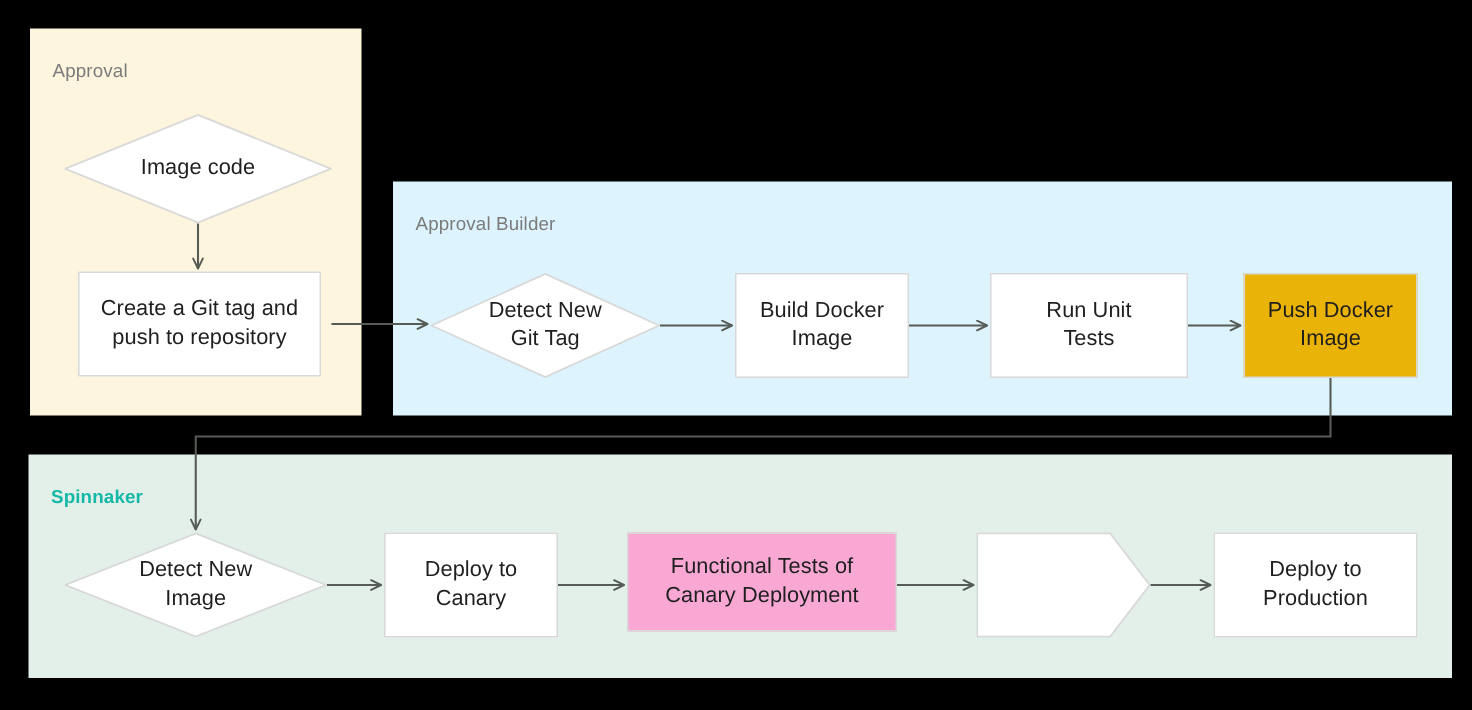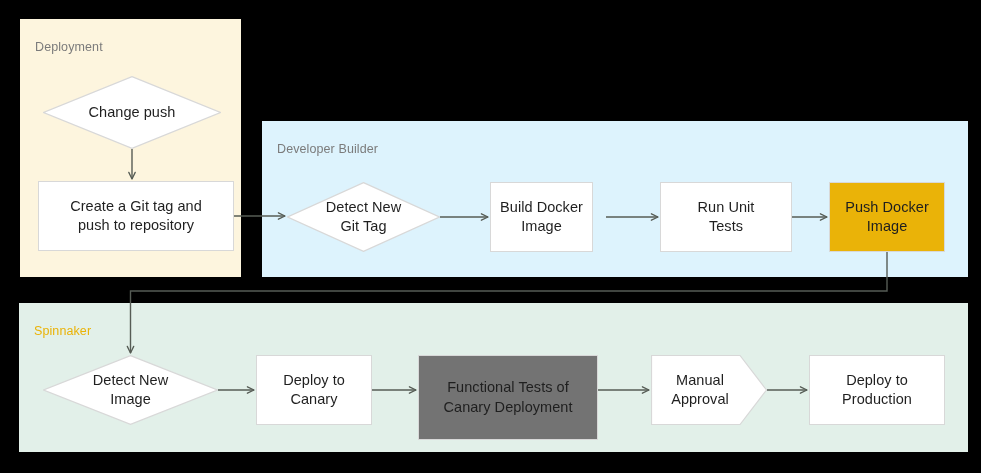--- a/index.html
+++ b/index.html
@@ -78,27 +78,27 @@
     pointer-events: none;
   }
   .node-label { display: block; }
 </style>
 </head>
 <body>
 
 <div id="canvas">
 
   <div class="lane" id="lane-developer" style="left: 20px; top: 19px; width: 221px; height: 258px; background: rgb(253, 245, 222);"></div>
-  <div class="lane-label" id="lane-label-developer" style="left: 35px; top: 40px; color: rgb(123, 123, 123);">Deployment</div>
+  <div class="lane-label" id="lane-label-developer" style="left: 35px; top: 40px; color: rgb(123, 123, 123);">Approval</div>
 
   <div class="lane" id="lane-container-builder" style="left: 262px; top: 121px; width: 706px; height: 156px; background: rgb(221, 243, 253);"></div>
-  <div class="lane-label" id="lane-label-container-builder" style="left: 277px; top: 142px; color: rgb(123, 123, 123);">Developer Builder</div>
+  <div class="lane-label" id="lane-label-container-builder" style="left: 277px; top: 142px; color: rgb(123, 123, 123);">Approval Builder</div>
 
   <div class="lane" id="lane-spinnaker" style="left: 19px; top: 303px; width: 949px; height: 149px; background: rgb(226, 240, 233);"></div>
-  <div class="lane-label" id="lane-label-spinnaker" style="left: 34px; top: 324px; color: #eab308;">Spinnaker</div>
+  <div class="lane-label" id="lane-label-spinnaker" style="left: 34px; top: 324px; color: #14b8a6; font-weight: bold;">Spinnaker</div>
 
   <svg class="conn" id="connector-layer" viewBox="0 0 981 473" xmlns="http://www.w3.org/2000/svg">
       <defs>
         <marker id="arrowhead" markerWidth="9" markerHeight="9" refX="7.6" refY="4" orient="auto" markerUnits="userSpaceOnUse">
           <path d="M1,0.8 L7.6,4 L1,7.2" fill="none" stroke="#565c55" stroke-width="1.3" stroke-linecap="round" stroke-linejoin="round"></path>
         </marker>
       </defs>
       <path d="M132,149 L132,179" fill="none" stroke="#565c55" stroke-width="1.4" marker-end="url(#arrowhead)"></path>
       <path d="M221,216 L285,216" fill="none" stroke="#565c55" stroke-width="1.4" marker-end="url(#arrowhead)"></path>
       <path d="M440,217 L488,217" fill="none" stroke="#565c55" stroke-width="1.4" marker-end="url(#arrowhead)"></path>
@@ -109,56 +109,55 @@
       <path d="M372,390 L416,390" fill="none" stroke="#565c55" stroke-width="1.4" marker-end="url(#arrowhead)"></path>
       <path d="M598,390 L649,390" fill="none" stroke="#565c55" stroke-width="1.4" marker-end="url(#arrowhead)"></path>
       <path d="M767,390 L807,390" fill="none" stroke="#565c55" stroke-width="1.4" marker-end="url(#arrowhead)"></path>
     </svg>
 
   <div id="node-layer">
       <div class="node diamond" style="left: 43px; top: 76px; width: 178px; height: 73px; color: rgb(31, 31, 31);">
         <svg class="diamond-shape" viewBox="0 0 178 73" preserveAspectRatio="none">
           <polygon points="89,0.6 177.4,36.5 89,72.4 0.6,36.5" fill="#ffffff" stroke="#d8d8d8" stroke-width="1.2"></polygon>
         </svg>
-        <span class="node-label">Change push</span>
+        <span class="node-label">Image code</span>
       </div>
-      <div class="node rect" style="left: 38px; top: 181px; width: 196px; height: 70px; color: rgb(31, 31, 31); background: rgb(255, 255, 255); border-color: rgb(216, 216, 216);">
+      <div class="node rect" style="left: 52px; top: 181px; width: 162px; height: 70px; color: rgb(31, 31, 31); background: rgb(255, 255, 255); border-color: rgb(216, 216, 216);">
         <span class="node-label">Create a Git tag and<br>push to repository</span>
       </div>
       <div class="node diamond" style="left: 287px; top: 182px; width: 153px; height: 70px; color: rgb(31, 31, 31);">
         <svg class="diamond-shape" viewBox="0 0 153 70" preserveAspectRatio="none">
           <polygon points="76.5,0.6 152.4,35 76.5,69.4 0.6,35" fill="#ffffff" stroke="#d8d8d8" stroke-width="1.2"></polygon>
         </svg>
         <span class="node-label">Detect New<br>Git Tag</span>
       </div>
-      <div class="node rect" style="left: 490px; top: 182px; width: 103px; height: 70px; color: rgb(31, 31, 31); background: rgb(255, 255, 255); border-color: rgb(216, 216, 216);">
+      <div class="node rect" style="left: 490px; top: 182px; width: 116px; height: 70px; color: rgb(31, 31, 31); background: rgb(255, 255, 255); border-color: rgb(216, 216, 216);">
         <span class="node-label">Build Docker<br>Image</span>
       </div>
       <div class="node rect" style="left: 660px; top: 182px; width: 132px; height: 70px; color: rgb(31, 31, 31); background: rgb(255, 255, 255); border-color: rgb(216, 216, 216);">
         <span class="node-label">Run Unit<br>Tests</span>
       </div>
       <div class="node rect" style="left: 829px; top: 182px; width: 116px; height: 70px; color: rgb(31, 31, 31); background: #eab308; border-color: rgb(216, 216, 216);">
         <span class="node-label">Push Docker<br>Image</span>
       </div>
       <div class="node diamond" style="left: 43px; top: 355px; width: 175px; height: 70px; color: rgb(31, 31, 31);">
         <svg class="diamond-shape" viewBox="0 0 175 70" preserveAspectRatio="none">
           <polygon points="87.5,0.6 174.4,35 87.5,69.4 0.6,35" fill="#ffffff" stroke="#d8d8d8" stroke-width="1.2"></polygon>
         </svg>
         <span class="node-label">Detect New<br>Image</span>
       </div>
       <div class="node rect" style="left: 256px; top: 355px; width: 116px; height: 70px; color: rgb(31, 31, 31); background: rgb(255, 255, 255); border-color: rgb(216, 216, 216);">
         <span class="node-label">Deploy to<br>Canary</span>
       </div>
-      <div class="node rect" style="left: 418px; top: 355px; width: 180px; height: 85px; color: rgb(31, 31, 31); background: #737373; border-color: rgb(216, 216, 216);">
+      <div class="node rect" style="left: 418px; top: 355px; width: 180px; height: 66px; color: rgb(31, 31, 31); background: #f9a8d4; border-color: rgb(216, 216, 216);">
         <span class="node-label">Functional Tests of<br>Canary Deployment</span>
       </div>
       <div class="node pent" style="left: 651px; top: 355px; width: 116px; height: 70px; color: rgb(31, 31, 31); padding-right: 18px;">
         <svg class="pent-shape" viewBox="0 0 116 70" preserveAspectRatio="none">
           <polygon points="0.5,0.5 89,0.5 115.5,35 89,69.5 0.5,69.5" fill="#ffffff" stroke="#d8d8d8" stroke-width="1.2"></polygon>
         </svg>
-        <span class="node-label">Manual<br>Approval</span>
       </div>
       <div class="node rect" style="left: 809px; top: 355px; width: 136px; height: 70px; color: rgb(31, 31, 31); background: rgb(255, 255, 255); border-color: rgb(216, 216, 216);">
         <span class="node-label">Deploy to<br>Production</span>
       </div>
     </div>
 
 </div>
 
 </body></html>

